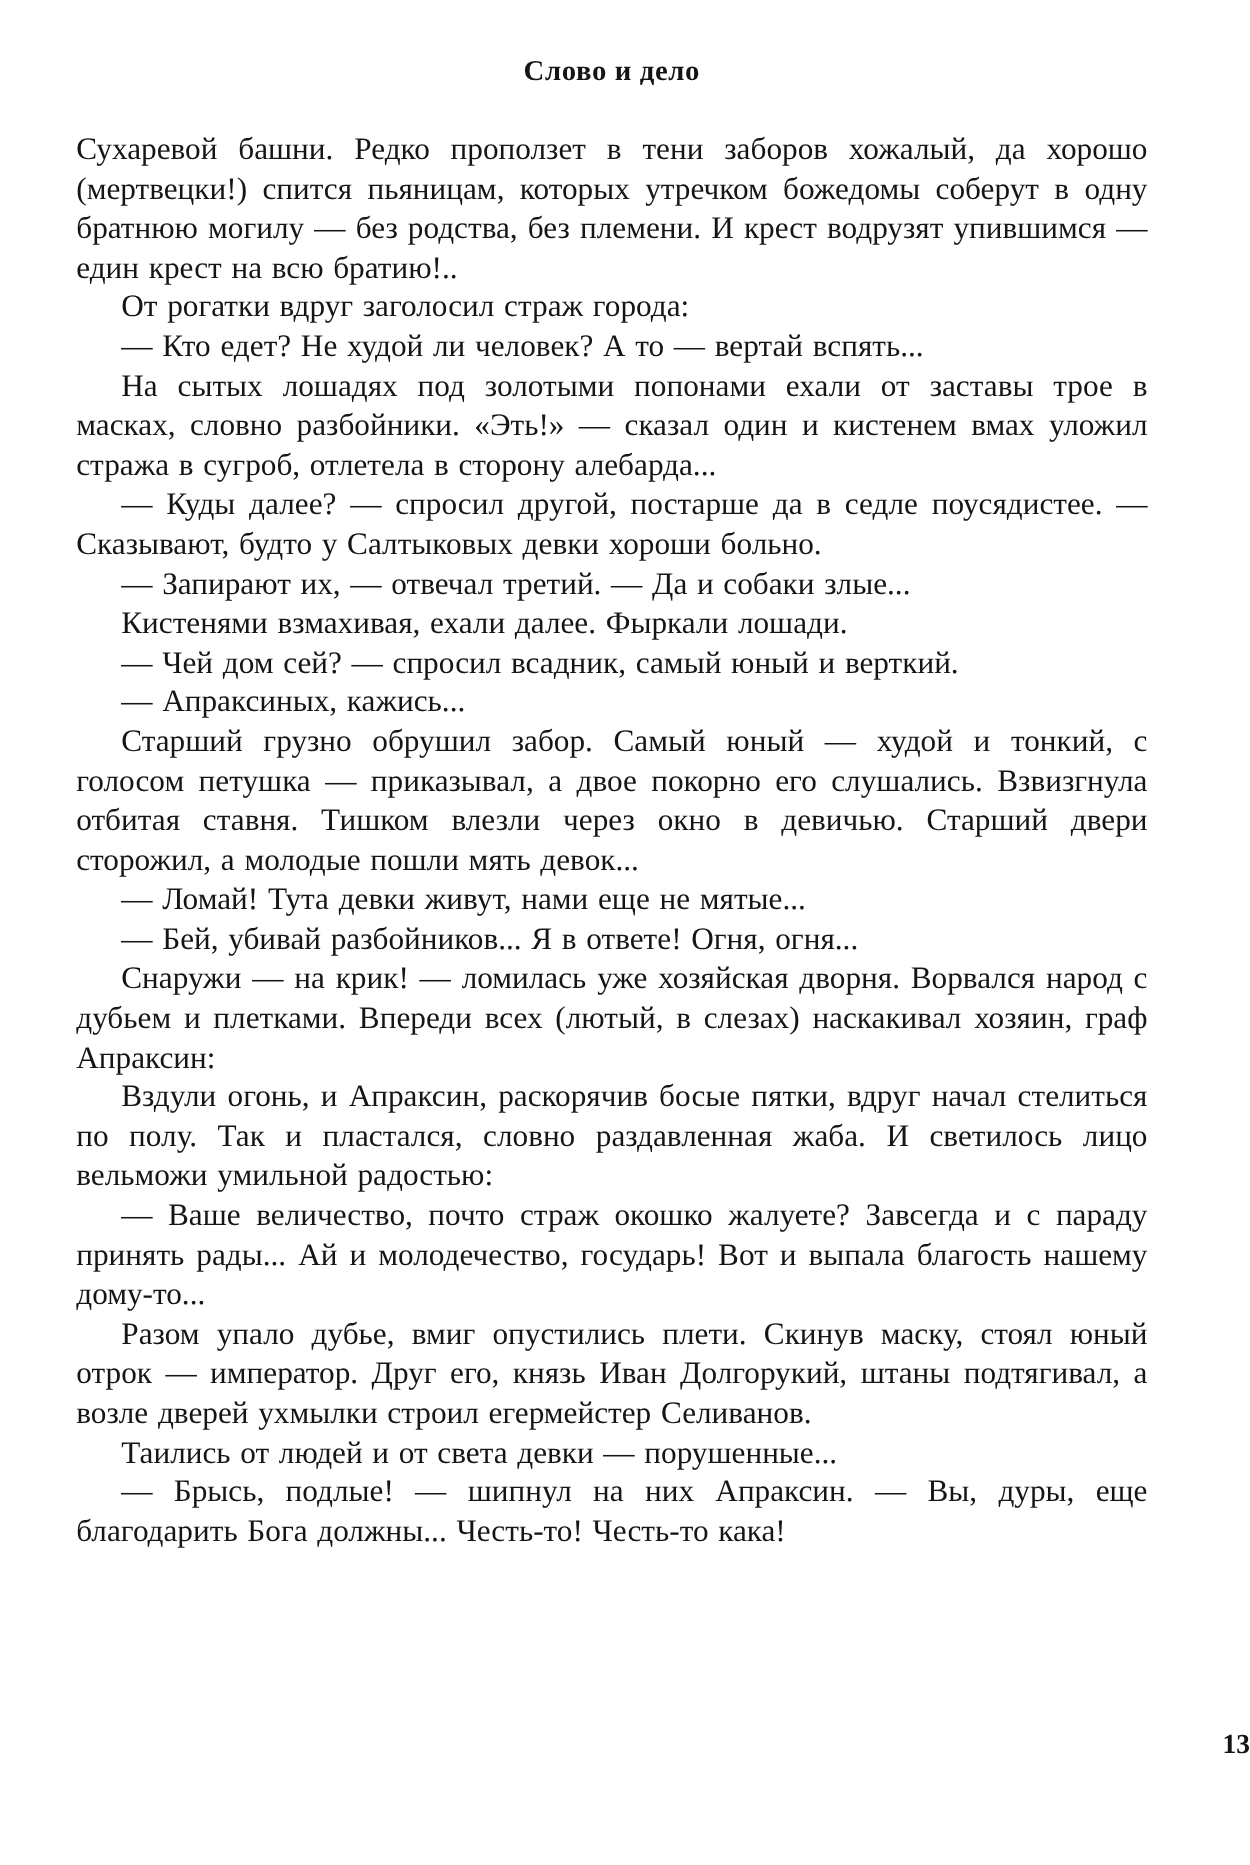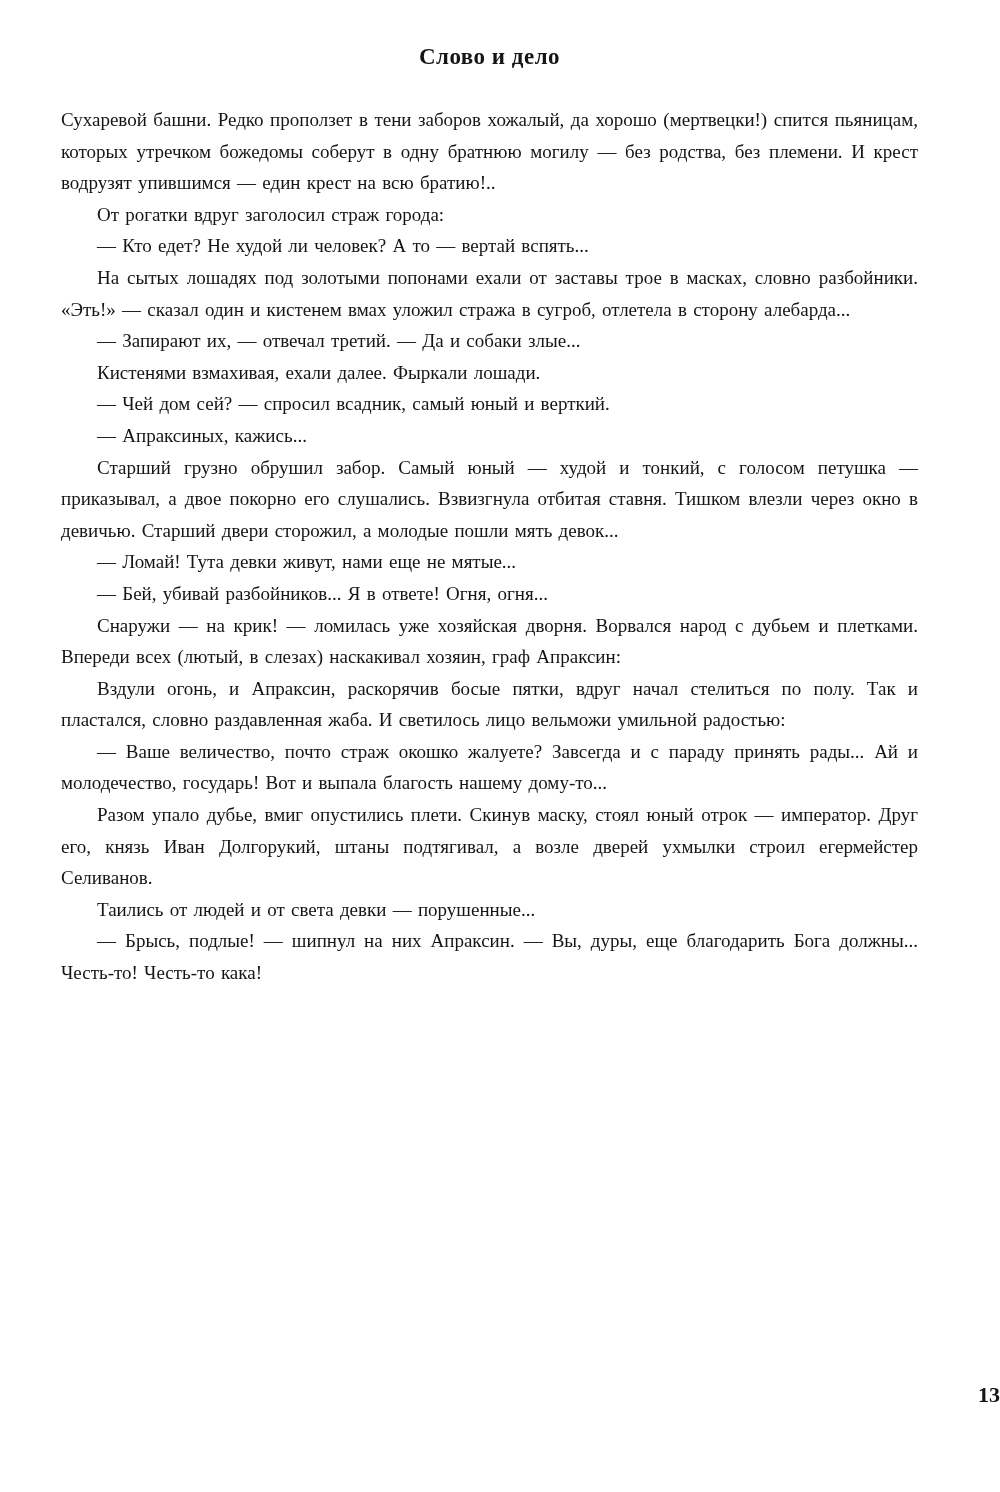--- a/index.html
+++ b/index.html
@@ -21,21 +21,21 @@
   }
   .running-head {
     text-align: center;
     font-weight: bold;
     font-size: 23px;
     letter-spacing: 0.5px;
     margin: 0 0 34px 0;
   }
   .text-block p {
     margin: 0;
-    font-size: 19px;
+    font-size: 25px;
     line-height: 31.6px;
     text-align: justify;
     word-spacing: 1.5px;
   }
   .text-block p.indent {
     text-indent: 36px;
   }
   .page-number {
     position: absolute;
     left: 0;
@@ -51,20 +51,21 @@
 
 <div class="page">
 
   <h1 class="running-head">Слово и дело</h1>
 
   <div class="text-block">
     <p>Сухаревой башни. Редко проползет в тени заборов хожалый, да хорошо (мертвецки!) спится пьяницам, которых утречком божедомы соберут в одну братнюю могилу — без родства, без племени. И крест водрузят упившимся — един крест на всю братию!..</p>
     <p class="indent">От рогатки вдруг заголосил страж города:</p>
     <p class="indent">— Кто едет? Не худой ли человек? А то — вертай вспять...</p>
     <p class="indent">На сытых лошадях под золотыми попонами ехали от заставы трое в масках, словно разбойники. «Эть!» — сказал один и кистенем вмах уложил стража в сугроб, отлетела в сторону алебарда...</p>
+    <p class="indent">— Куды далее? — спросил другой, постарше да в седле поусядистее. — Сказывают, будто у Салтыковых девки хороши больно.</p>
     <p class="indent">— Запирают их, — отвечал третий. — Да и собаки злые...</p>
     <p class="indent">Кистенями взмахивая, ехали далее. Фыркали лошади.</p>
     <p class="indent">— Чей дом сей? — спросил всадник, самый юный и верткий.</p>
     <p class="indent">— Апраксиных, кажись...</p>
     <p class="indent">Старший грузно обрушил забор. Самый юный — худой и тонкий, с голосом петушка — приказывал, а двое покорно его слушались. Взвизгнула отбитая ставня. Тишком влезли через окно в девичью. Старший двери сторожил, а молодые пошли мять девок...</p>
     <p class="indent">— Ломай! Тута девки живут, нами еще не мятые...</p>
     <p class="indent">— Бей, убивай разбойников... Я в ответе! Огня, огня...</p>
     <p class="indent">Снаружи — на крик! — ломилась уже хозяйская дворня. Ворвался народ с дубьем и плетками. Впереди всех (лютый, в слезах) наскакивал хозяин, граф Апраксин:</p>
     <p class="indent">Вздули огонь, и Апраксин, раскорячив босые пятки, вдруг начал стелиться по полу. Так и пластался, словно раздавленная жаба. И светилось лицо вельможи умильной радостью:</p>
     <p class="indent">— Ваше величество, почто страж окошко жалуете? Завсегда и с параду принять рады... Ай и молодечество, государь! Вот и выпала благость нашему дому-то...</p>

